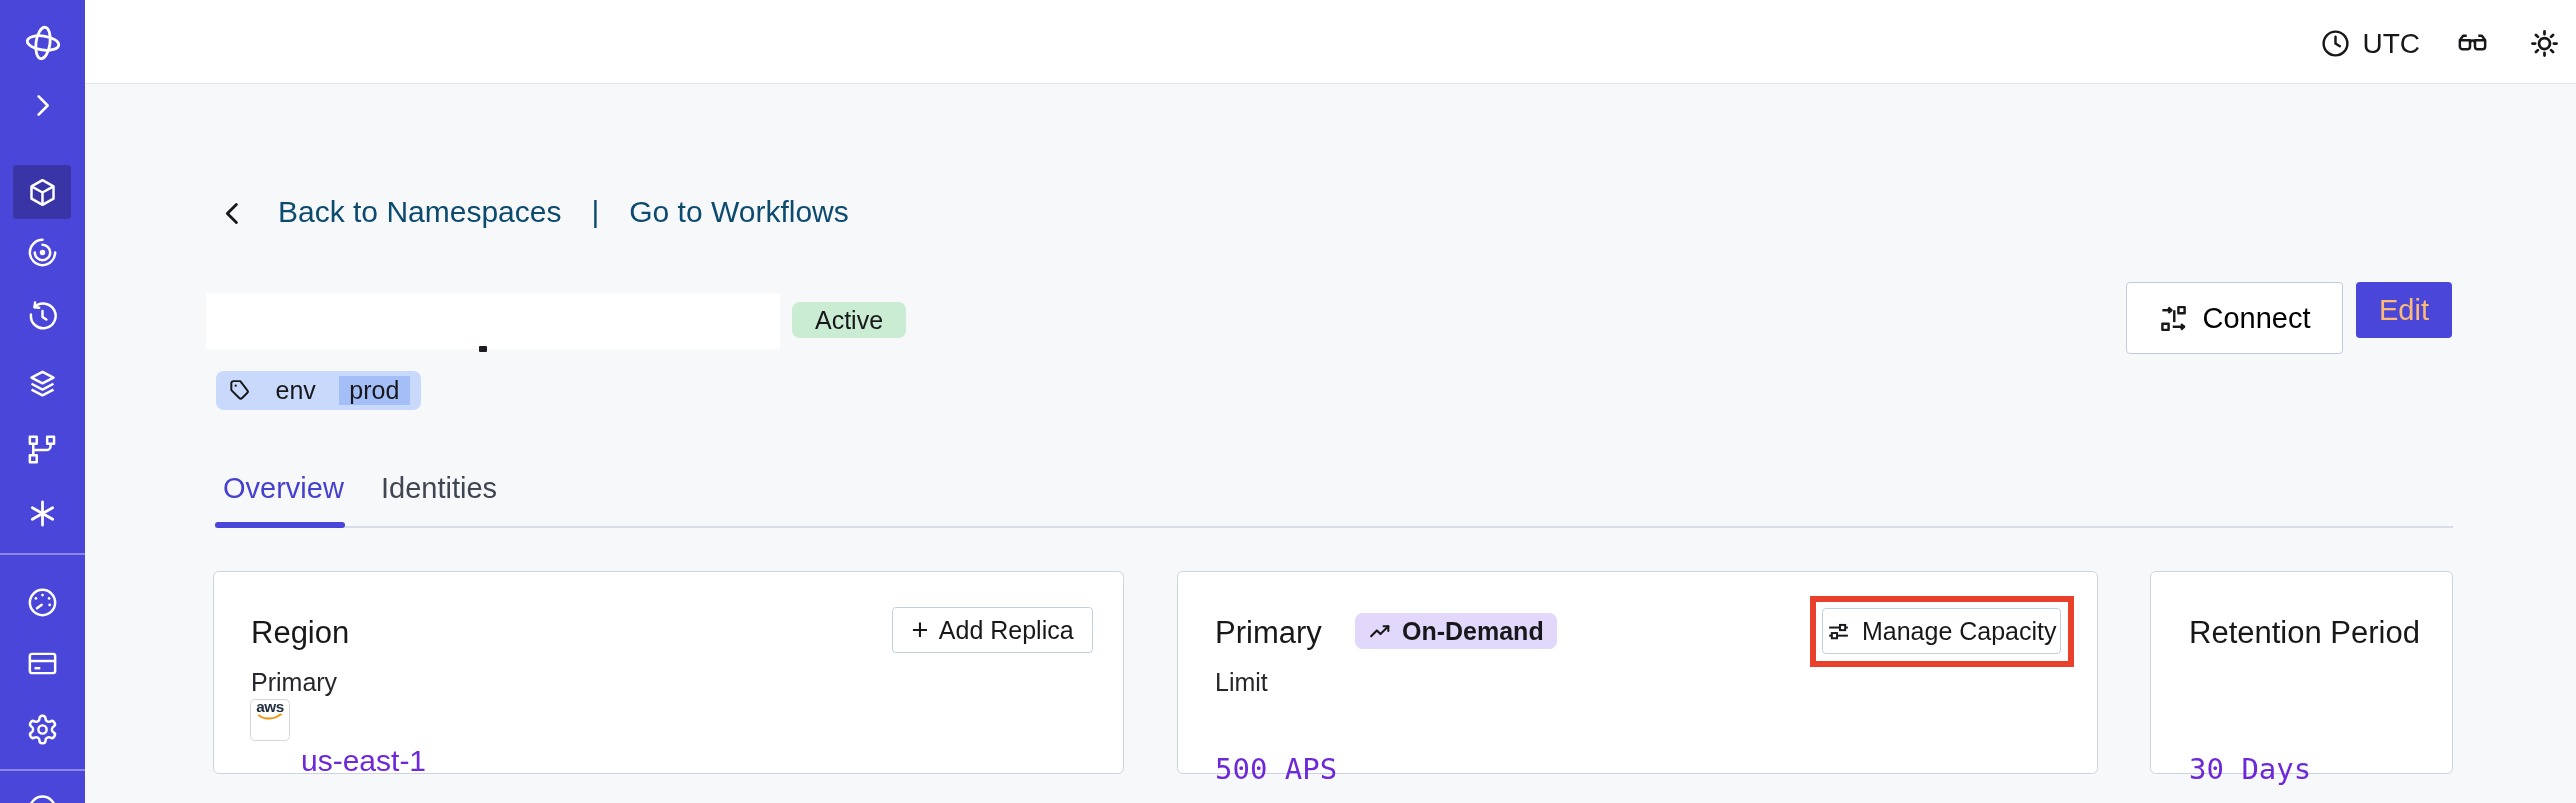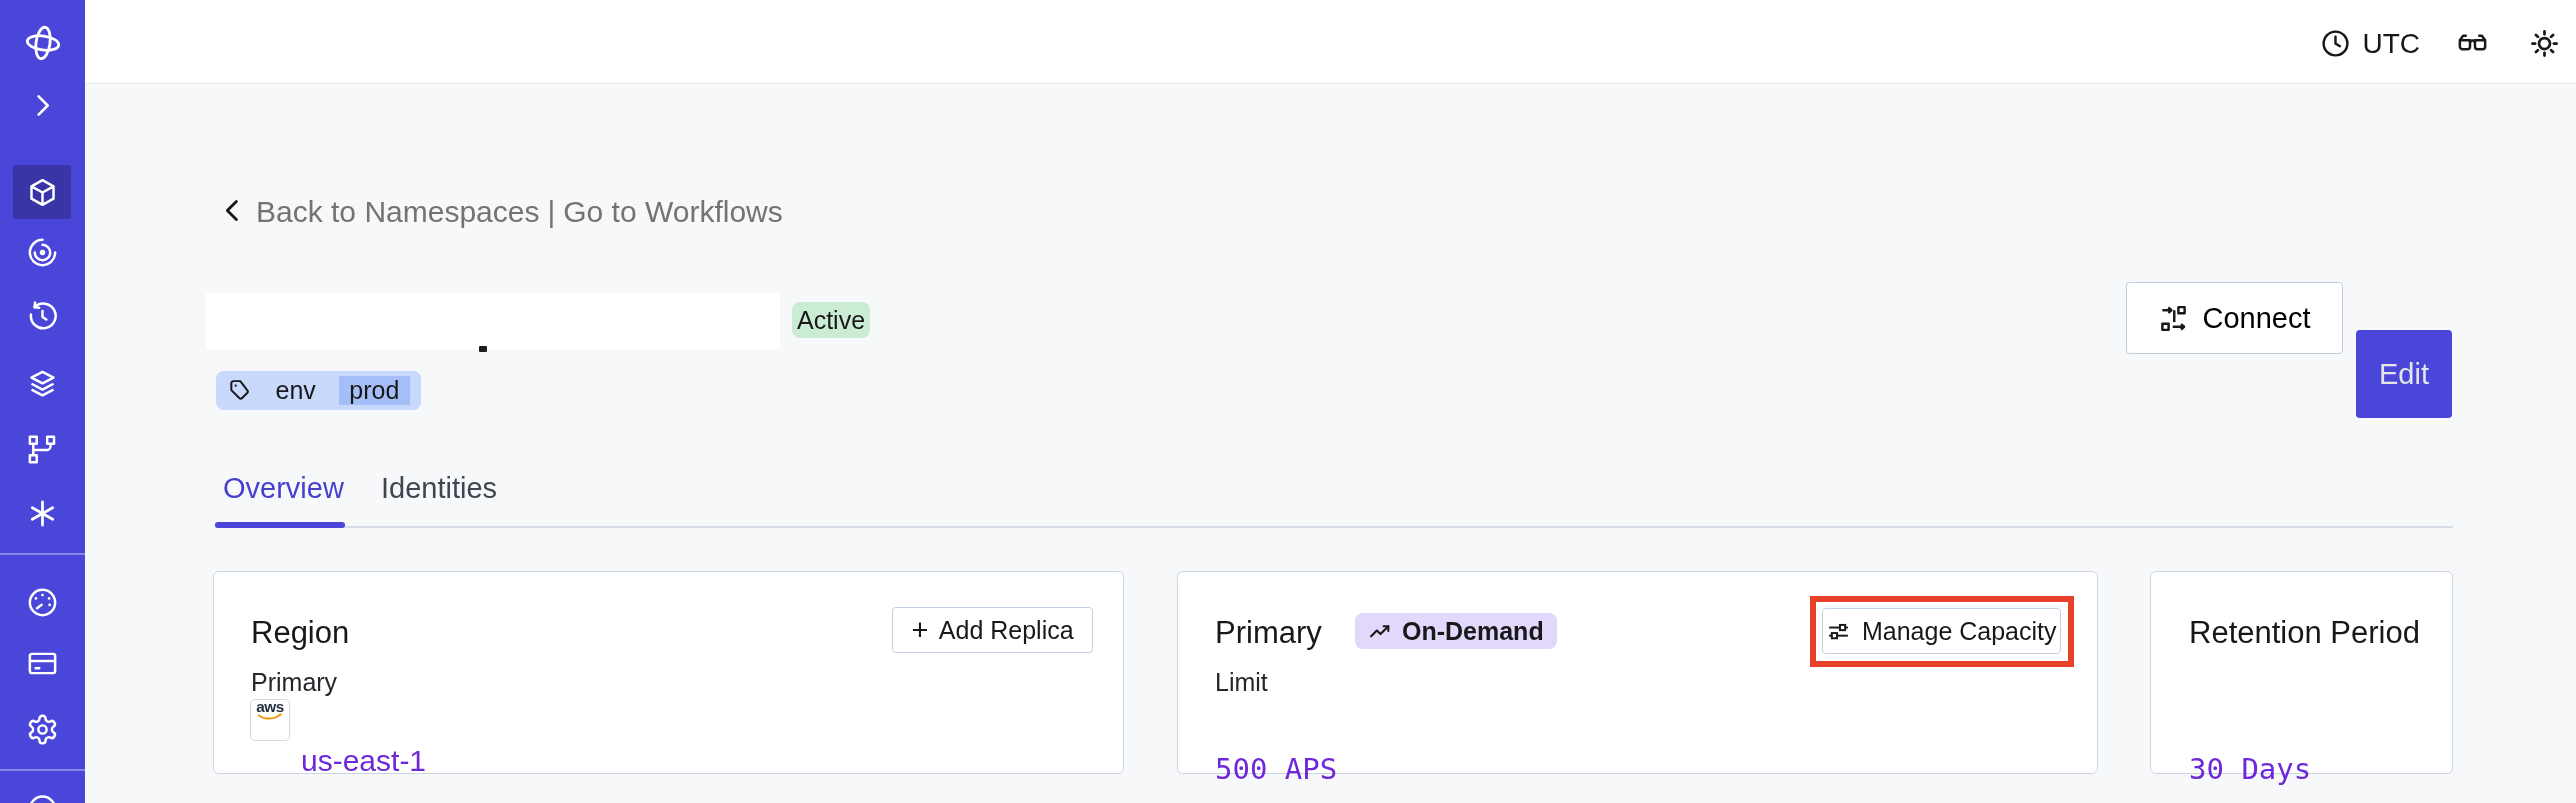--- a/index.html
+++ b/index.html
@@ -13,33 +13,33 @@
   .tz { position:absolute; left:2235px; top:26px; height:35px; display:flex; align-items:center; gap:11.5px; font-size:28px; color:#18181b; cursor:pointer; }
   .topicon { position:absolute; top:27px; cursor:pointer; }
 
   
   .sidebar { position:absolute; left:0; top:0; width:85px; height:804px; background:#4a46d9; z-index:5; }
   .nav-item { position:absolute; left:0; width:85px; display:flex; justify-content:center; cursor:pointer; }
   .nav-active-bg { position:absolute; left:13.4px; top:165px; width:58px; height:54px; background:#3a35a6; border-radius:3.8px; }
   .side-divider { position:absolute; left:0; width:85px; height:1.9px; background:rgba(255,255,255,0.35); }
 
   
-  .breadcrumb { position:absolute; left:217px; top:195px; display:flex; align-items:flex-start; gap:8px; font-size:30px; font-weight:500; color:#737373; }
+  .breadcrumb { position:absolute; left:217px; top:195px; display:flex; align-items:flex-end; gap:30px; font-size:30px; font-weight:500; color:#0c4a6e; }
   .breadcrumb .link { cursor:pointer; }
 
   
   .redacted { position:absolute; left:206px; top:293px; width:574px; height:56px; background:#ffffff; }
   .redact-dot { position:absolute; left:479px; top:346px; width:7.7px; height:5.8px; background:#1d1d21; border-radius:1px; }
-  .badge-active { position:absolute; left:792px; top:302px; height:36px; padding:0 5px; display:flex; align-items:center; background:#c9ecd2; border-radius:7.7px; font-size:25px; font-weight:500; color:#18181b; }
+  .badge-active { position:absolute; left:792px; top:302px; height:36px; padding:0 23px; display:flex; align-items:center; background:#c9ecd2; border-radius:7.7px; font-size:25px; font-weight:500; color:#18181b; }
   .chip { position:absolute; left:216px; top:371px; height:39px; padding:0 11.5px; display:flex; align-items:center; gap:23px; background:#c8d9fb; border-radius:7.7px; font-size:25px; color:#18181b; }
   .chip-inner { background:#a4bef7; border-radius:0; padding:1px 10.5px; height:29px; display:flex; align-items:center; }
 
   
   .btn-connect { position:absolute; left:2126px; top:282px; width:217px; height:72px; background:#ffffff; border:1.9px solid #bfcbdb; border-radius:3.8px; display:flex; align-items:center; justify-content:center; gap:13px; font-size:29px; font-weight:500; cursor:pointer; }
-  .btn-edit { position:absolute; left:2356px; top:282px; width:96px; height:88px; background:#4a46d9; border:none; border-radius:3.8px; display:flex; align-items:center; justify-content:center; font-size:29px; font-weight:500; color:#e5e5e5; cursor:pointer;margin-top:48px; }
+  .btn-edit { position:absolute; left:2356px; top:282px; width:96px; height:56px; background:#4a46d9; border:none; border-radius:3.8px; display:flex; align-items:center; justify-content:center; font-size:29px; font-weight:500; color:#fdba74; cursor:pointer; }
 
   
   .tab { position:absolute; top:472px; font-size:29px; font-weight:500; cursor:pointer; }
   .tab-overview { left:223px; color:#4640cf; }
   .tab-identities { left:381px; color:#3f4651; }
   .tab-underline { position:absolute; left:215px; top:522px; width:130px; height:5.8px; background:#4a46d9; border-radius:2.9px; z-index:2; }
   .tab-line { position:absolute; left:215px; top:526px; width:2238px; height:1.9px; background:#d7dde6; }
 
   
   .card { position:absolute; top:571px; height:203px; background:#ffffff; border:1.9px solid #cbd5e1; border-radius:5.8px; }

